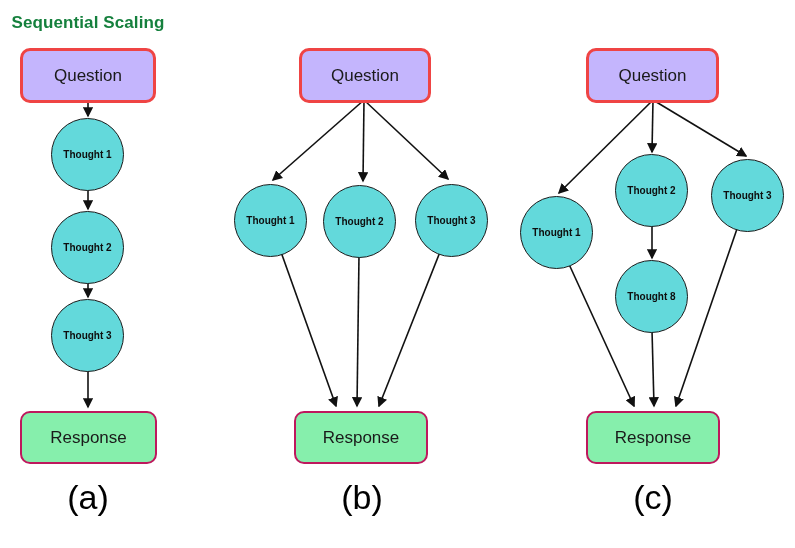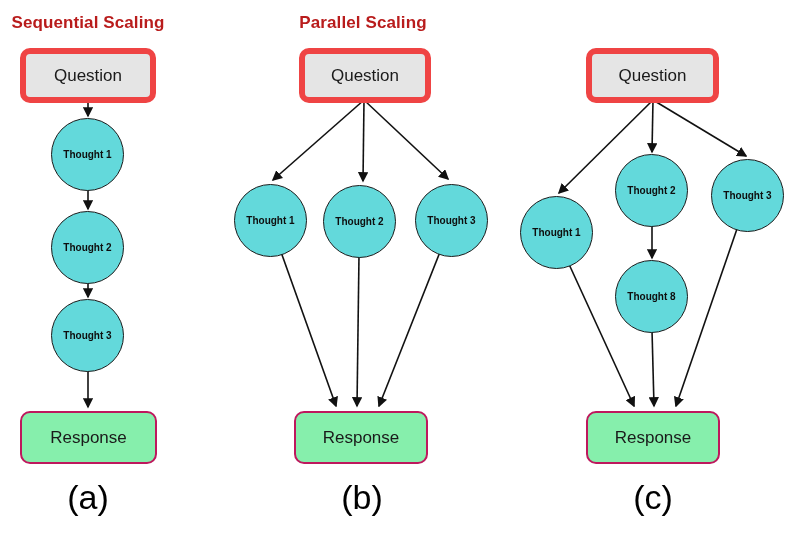--- a/index.html
+++ b/index.html
@@ -19,36 +19,36 @@
     position: absolute;
     left: 0; top: 0;
     width: 795px; height: 548px;
   }
   .panel-title {
     position: absolute;
     width: 170px;
     text-align: center;
     font-size: 17px;
     font-weight: bold;
-    color: #b91c1c;
+    color: #15803d;
     letter-spacing: 0.1px;
   }
   .box {
     position: absolute;
     box-sizing: border-box;
     border-radius: 10px;
     display: flex;
     align-items: center;
     justify-content: center;
     font-size: 17px;
     color: #1a1a1a;
   }
   .question-box {
-    background: #e5e5e5;
-    border: 6px solid #ef4444;
+    background: #c4b5fd;
+    border: 3px solid #ef4444;
   }
   .response-box {
     background: #86efac;
     border: 2px solid #be185d;
   }
   .circle {
     position: absolute;
     box-sizing: border-box;
     width: 73px;
     height: 73px;
@@ -132,21 +132,20 @@
   <div class="circle" style="left:51px; top:299px;">
     <span class="lbl">Thought 3</span>
   </div>
 
   <div class="box response-box" style="left:20px; top:411px; width:137px; height:53px;">
     <span>Response</span>
   </div>
 
   <div class="caption" style="left:28px; top:480px;">(a)</div>
 
-  <div class="panel-title" style="left:278px; top:13px;">Parallel Scaling</div>
 
   <div class="box question-box" style="left:299px; top:48px; width:132px; height:55px;">
     <span>Question</span>
   </div>
 
   <div class="circle" style="left:234px; top:184px;">
     <span class="lbl">Thought 1</span>
   </div>
   <div class="circle" style="left:323px; top:185px;">
     <span class="lbl">Thought 2</span>

